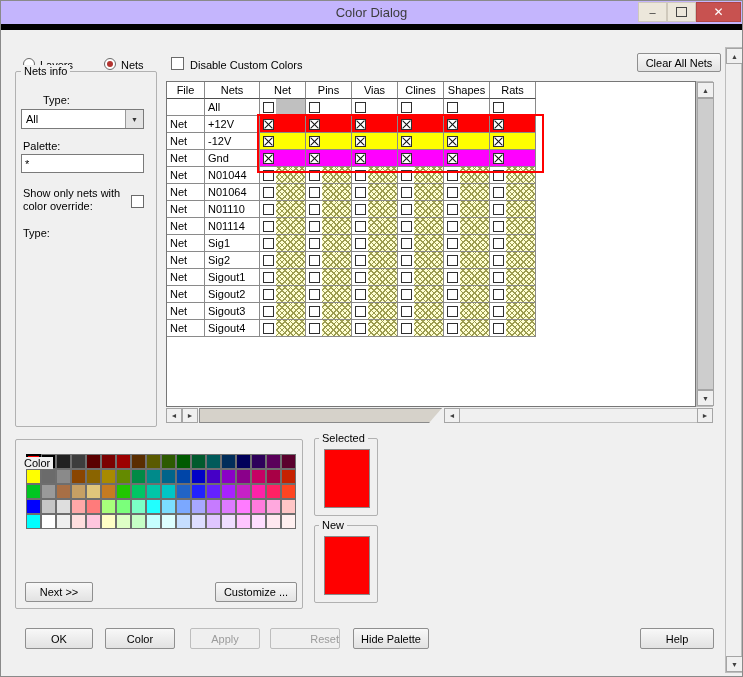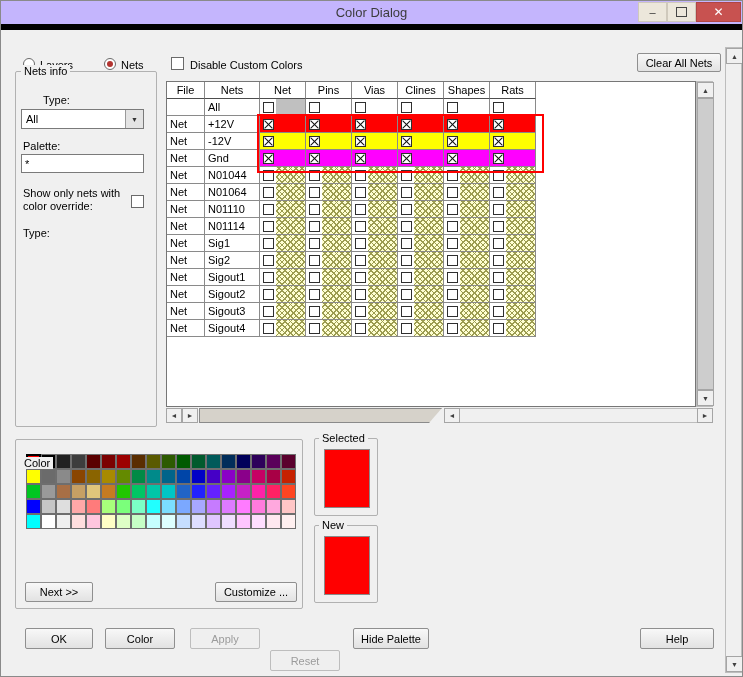--- a/index.html
+++ b/index.html
@@ -640,21 +640,21 @@
 
   <div class="btn" style="left:24px;top:627px;width:68px;height:21px;">
     <span>OK</span>
   </div>
   <div class="btn" style="left:104px;top:627px;width:70px;height:21px;">
     <span>Color</span>
   </div>
   <div class="btn disabled" style="left:189px;top:627px;width:70px;height:21px;">
     <span>Apply</span>
   </div>
-  <div class="btn disabled" style="left:269px;top:649px;width:70px;height:21px;">
+  <div class="btn disabled" style="left:269px;top:627px;width:70px;height:21px;justify-content:flex-end;">
     <span>Reset</span>
   </div>
   <div class="btn" style="left:352px;top:627px;width:76px;height:21px;">
     <span>Hide Palette</span>
   </div>
   <div class="btn" style="left:639px;top:627px;width:74px;height:21px;">
     <span>Help</span>
   </div>
 
   <div class="sb-track" style="left:724px;top:46px;width:17px;height:626px;">

